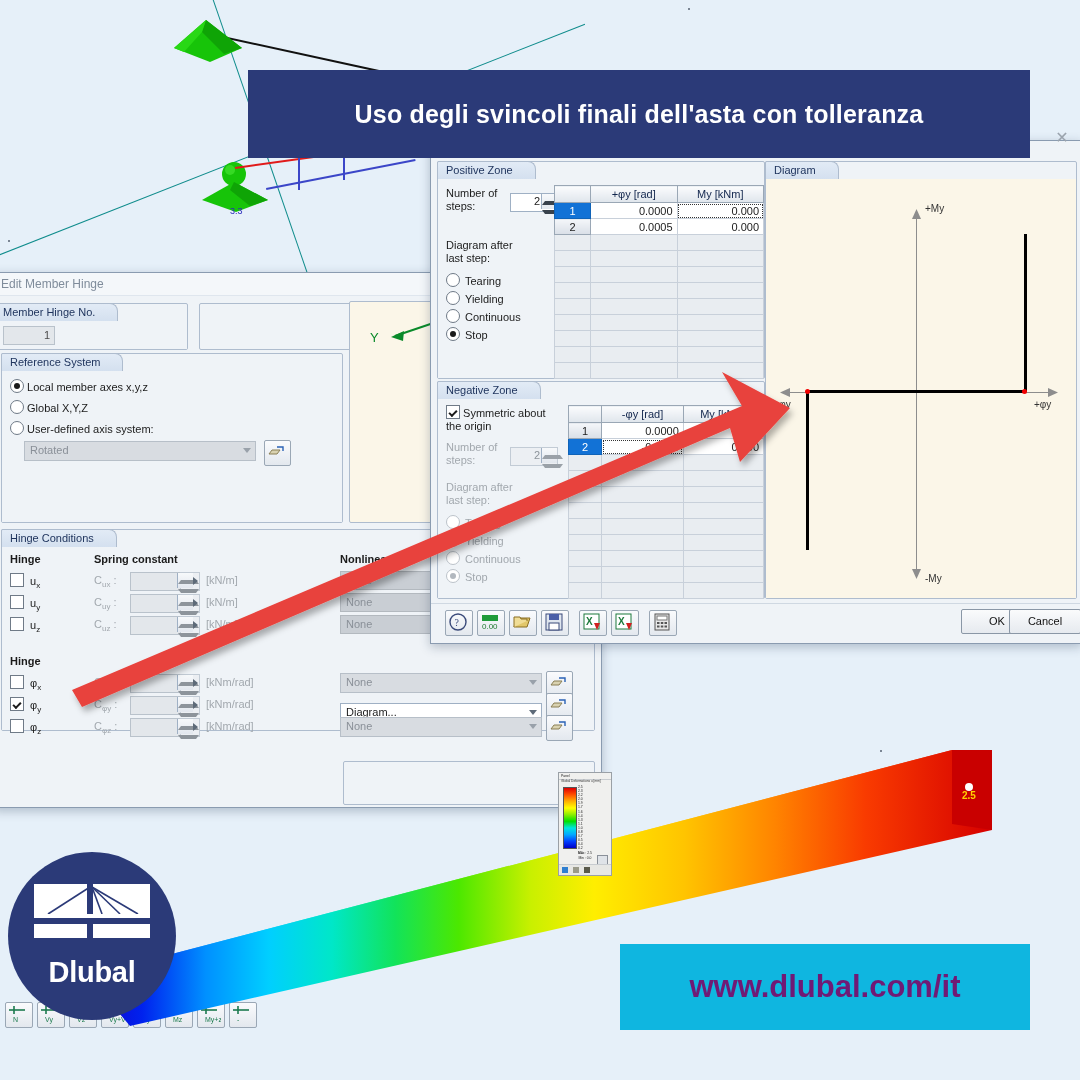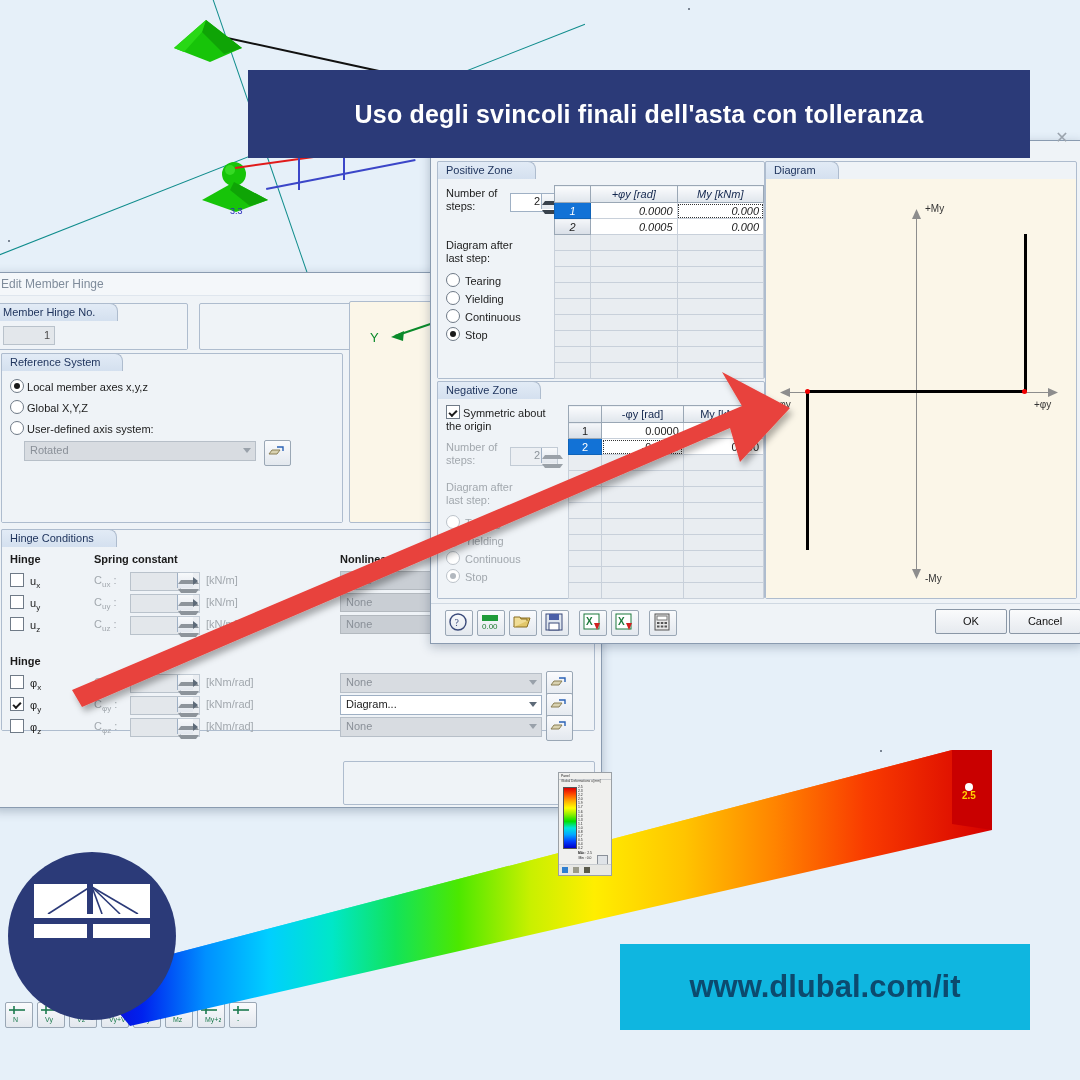--- a/index.html
+++ b/index.html
@@ -163,21 +163,21 @@
     position:absolute;left:0;top:104px;width:168px;text-align:center;
     color:#fff;font-size:29px;font-weight:bold;letter-spacing:-.3px;
     font-family:"Liberation Sans",sans-serif;
   }
 
   
   #url-banner{
     position:absolute;left:620px;top:944px;width:410px;height:86px;background:#0fb6e0;
     display:flex;align-items:center;justify-content:center;z-index:70;
   }
-  #url-banner .t{color:#0c4a6e;font-size:31px;font-weight:bold;font-family:"Liberation Sans",sans-serif;}
+  #url-banner .t{color:#701a75;font-size:31px;font-weight:bold;font-family:"Liberation Sans",sans-serif;}
 
   
   #legend{
     position:absolute;left:558px;top:772px;width:52px;height:102px;
     background:#f0f0ee;border:1px solid #9aa0a6;z-index:40;font-size:3.4px;
     color:#222;
   }
   #legend .cap{height:6px;line-height:6px;padding-left:2px;border-bottom:1px solid #c8ccd0;}
   #legend .scale{position:absolute;left:4px;top:14px;width:12px;height:60px;
     background:linear-gradient(to top,#0000c8,#0040ff,#00a8ff,#00e5e0,#00e000,#8cee00,#ffff00,#ffb000,#ff5000,#e00000);
@@ -465,21 +465,21 @@
                 <span class="up">
                   <i class="ar up" style="border-bottom-color:#8d949b;"></i>
                 </span>
                 <span class="dn">
                   <i class="ar dn" style="border-top-color:#8d949b;"></i>
                 </span>
               </span>
               <span style="position:absolute;right:1px;top:4px;width:0;height:0;border-top:4px solid transparent;border-bottom:4px solid transparent;border-left:5px solid #5d6a78;"></span>
             </span>
             <span class="lbl lbl-dim" style="position:absolute;left:204px;top:3px;">[kNm/rad]</span>
-            <span class="combo" style="position:absolute;left:338px;top:0px;width:200px;">
+            <span class="combo" style="position:absolute;left:338px;top:8px;width:200px;">
               <span class="txt">Diagram...</span>
               <span class="arrow"></span>
             </span>
             <span class="tbtn" style="position:absolute;left:544px;top:-2px;">
               <svg width="17" height="14" viewBox="0 0 17 14" style="position:absolute;left:3px;top:4px;">
                 <path d="M1 9 L9 9 L12 5 L4 5 Z" fill="#d9d2b0" stroke="#8a7f55" stroke-width="1"></path>
                 <path d="M9 2 L15 2 L15 6" fill="none" stroke="#2a62b5" stroke-width="1.4"></path>
               </svg>
             </span>
           </div>
@@ -570,21 +570,21 @@
             </span>
           </span>
       </div>
       <div class="lbl" style="position:absolute;left:8px;top:60px;width:85px;line-height:13px;">Diagram after last step:</div>
       <div id="pos-options" style="position:absolute;left:8px;top:93px;">
           <div style="height: 18px; line-height: 18px;"><span class="radio"></span><span class="lbl" style="margin-left: 5px;">Tearing</span></div>
           <div style="height: 18px; line-height: 18px;"><span class="radio"></span><span class="lbl" style="margin-left: 5px;">Yielding</span></div>
           <div style="height: 18px; line-height: 18px;"><span class="radio"></span><span class="lbl" style="margin-left: 5px;">Continuous</span></div>
           <div style="height: 18px; line-height: 18px;"><span class="radio on"></span><span class="lbl" style="margin-left: 5px;">Stop</span></div>
         </div>
-      <div style="position:absolute;left:116px;top:6px;font-style:italic;">
+      <div style="position:absolute;left:116px;top:6px;">
         <table class="gt" id="pos-table">
             <thead>
               <tr>
                 <th style="width: 28px;"></th>
                 <th style="width: 80px;">+φy [rad]</th>
                 <th style="width: 80px;">My [kNm]</th>
               </tr>
             </thead>
             <tbody>
               <tr>
@@ -800,21 +800,21 @@
             <rect x="6" y="5" width="10" height="4" fill="#fff" stroke="#777"></rect>
             <g fill="#555">
               <rect x="6" y="11" width="2.5" height="2"></rect>
               <rect x="9.8" y="11" width="2.5" height="2"></rect>
               <rect x="13.5" y="11" width="2.5" height="2"></rect>
               <rect x="6" y="14.5" width="2.5" height="2"></rect>
               <rect x="9.8" y="14.5" width="2.5" height="2"></rect>
               <rect x="13.5" y="14.5" width="2.5" height="2"></rect>
             </g>
           </svg></span></div>
-    <div class="pbtn" style="position:absolute;left:504px;top:5px;width:70px;height:23px;line-height:23px;">OK</div>
+    <div class="pbtn" style="position:absolute;left:530px;top:5px;width:70px;height:23px;line-height:23px;">OK</div>
     <div class="pbtn" style="position:absolute;left:578px;top:5px;width:70px;height:23px;line-height:23px;">Cancel</div>
   </div>
 </div>
 
 <svg id="arrow" viewBox="0 0 1080 1080">
   <defs>
     <filter id="arshadow" x="-20%" y="-20%" width="150%" height="150%">
       <feDropShadow dx="3" dy="5" stdDeviation="3" flood-color="#000" flood-opacity="0.30"></feDropShadow>
     </filter>
   </defs>
@@ -836,17 +836,18 @@
       <line x1="58" y1="3" x2="104" y2="30"></line>
       <line x1="58" y1="3" x2="86" y2="30"></line>
       <line x1="58" y1="3" x2="68" y2="30"></line>
     </g>
     <rect x="53" y="0" width="6" height="54" fill="#2b3a78"></rect>
     <rect x="0" y="30" width="116" height="4" fill="#fff"></rect>
     <rect x="0" y="34" width="116" height="6" fill="#2b3a78"></rect>
     <rect x="53" y="34" width="6" height="20" fill="#fff"></rect>
     <rect x="53" y="34" width="6" height="20" fill="#2b3a78"></rect>
   </svg>
+  <div class="name">Dlubal</div>
 </div>
 
 <div id="url-banner">
   <div class="t">www.dlubal.com/it</div>
 </div>
 
 </body></html>

